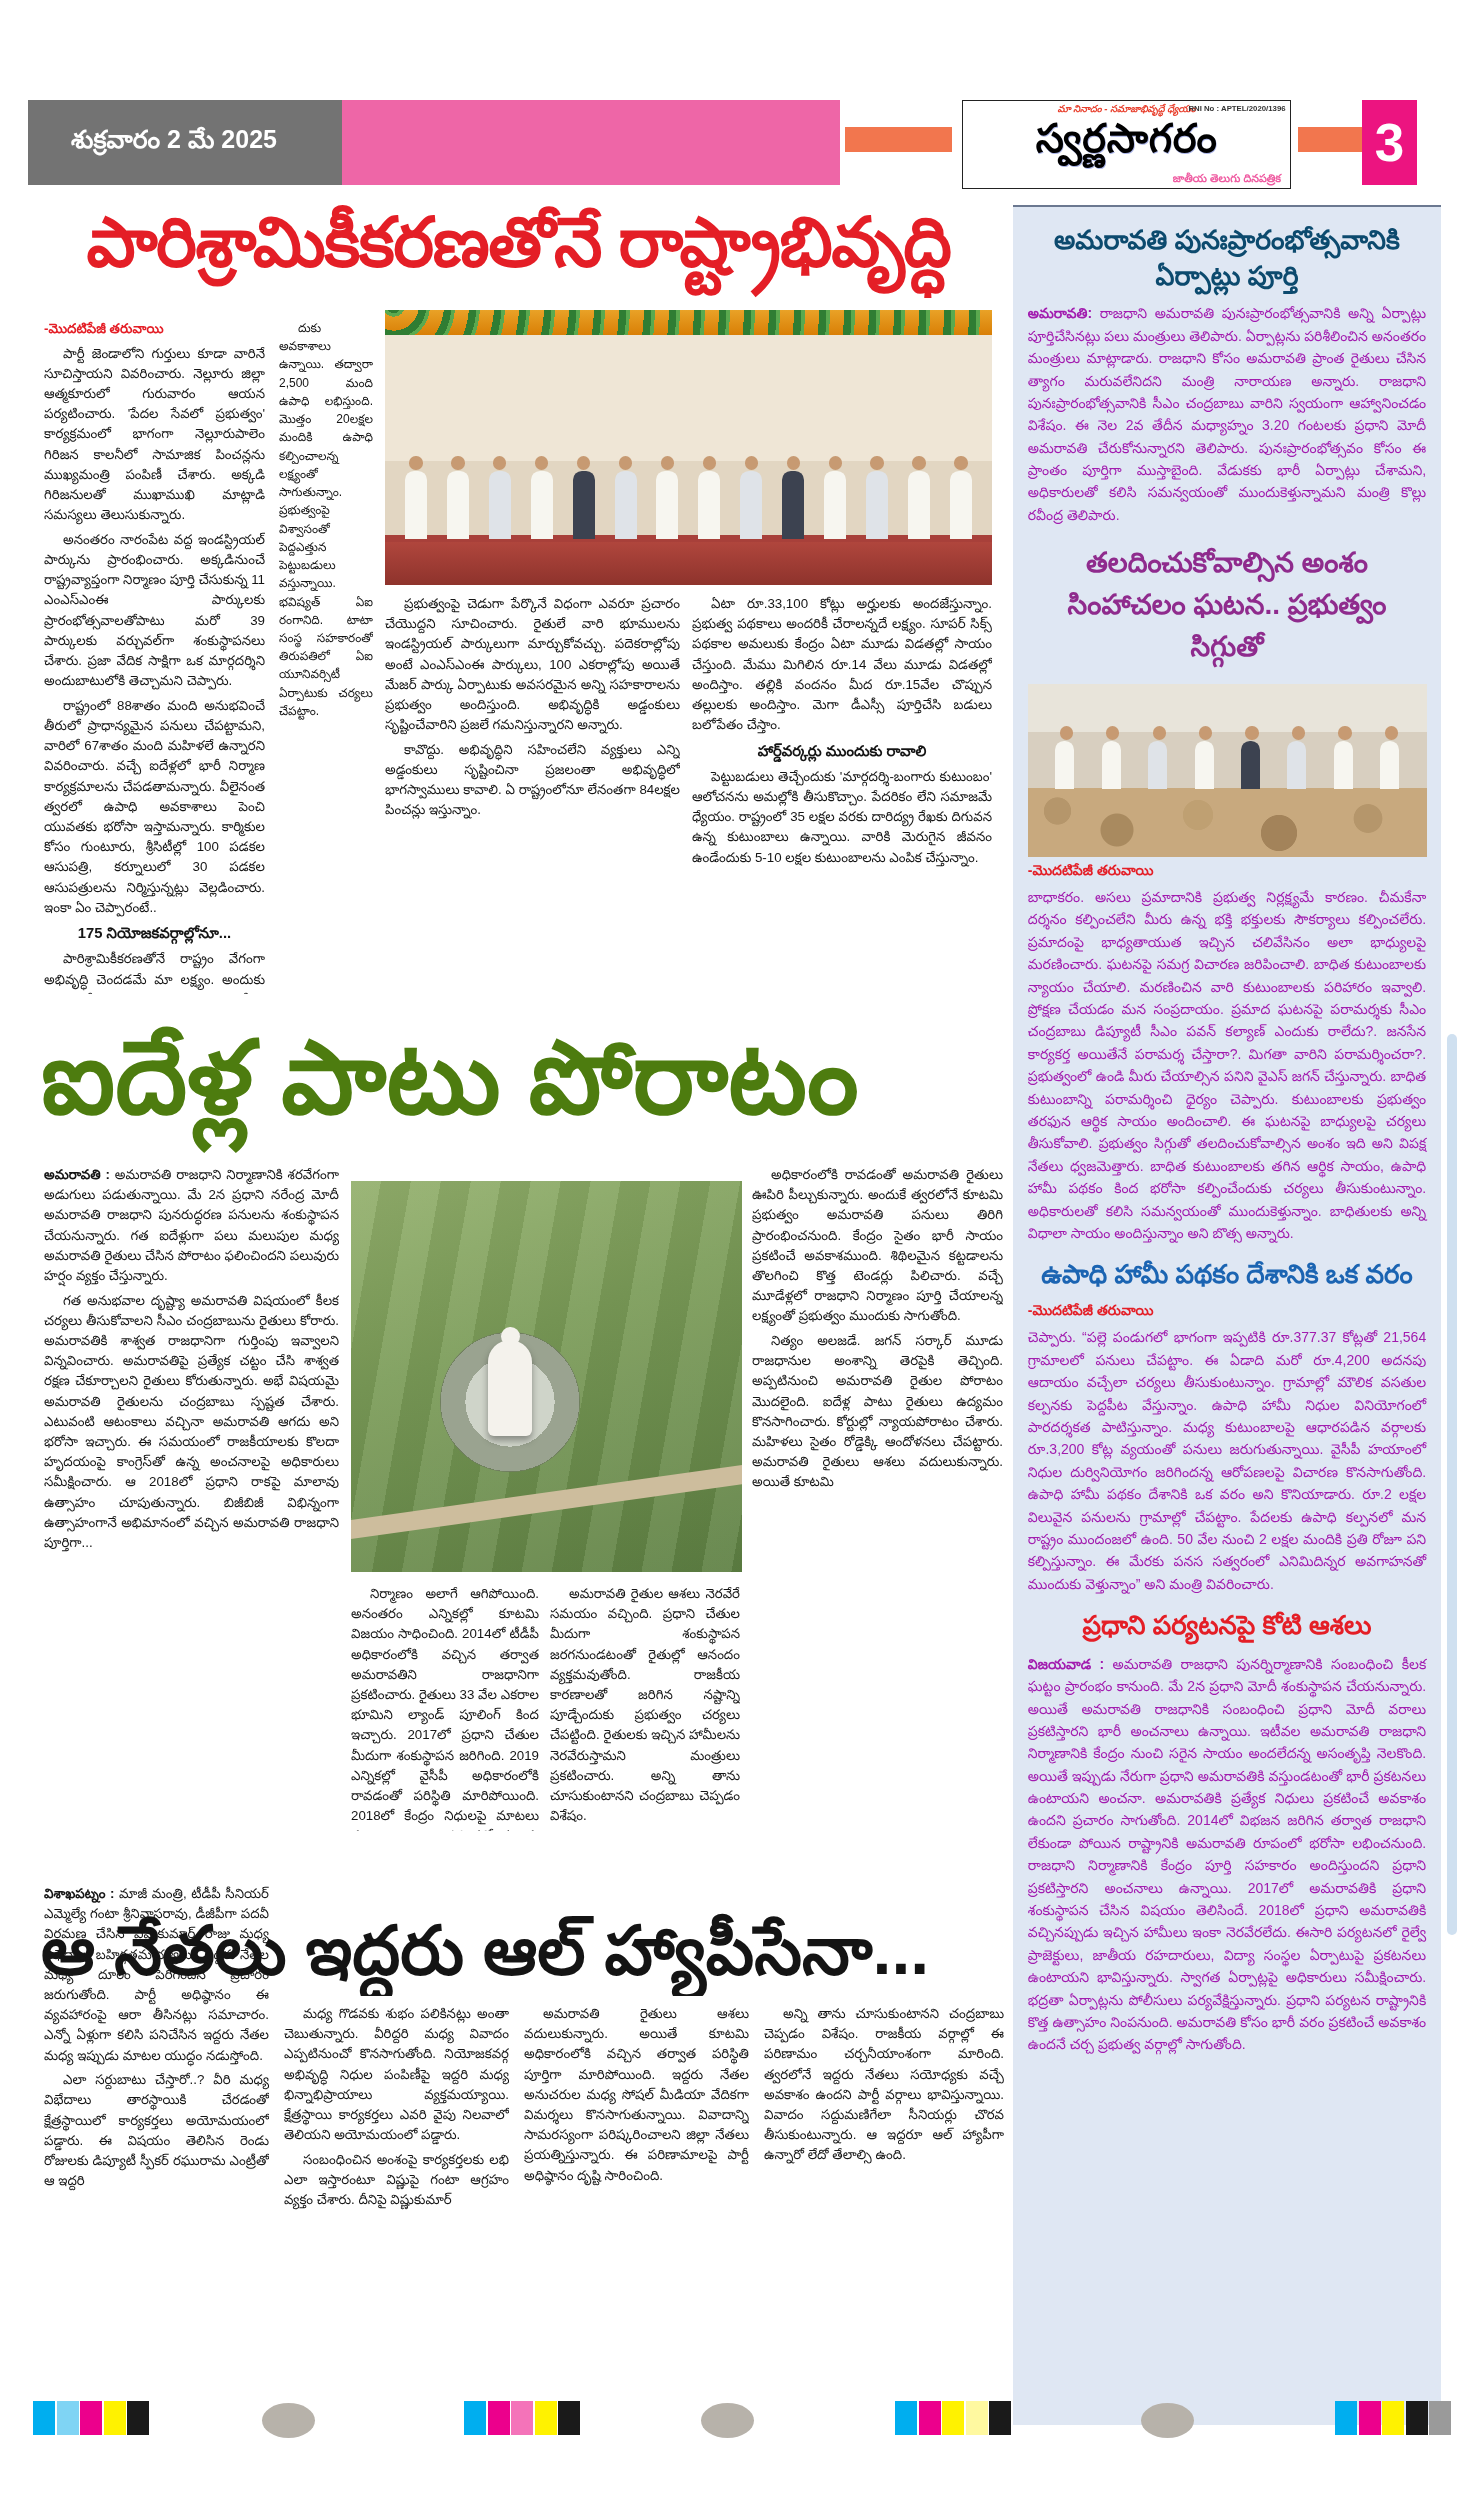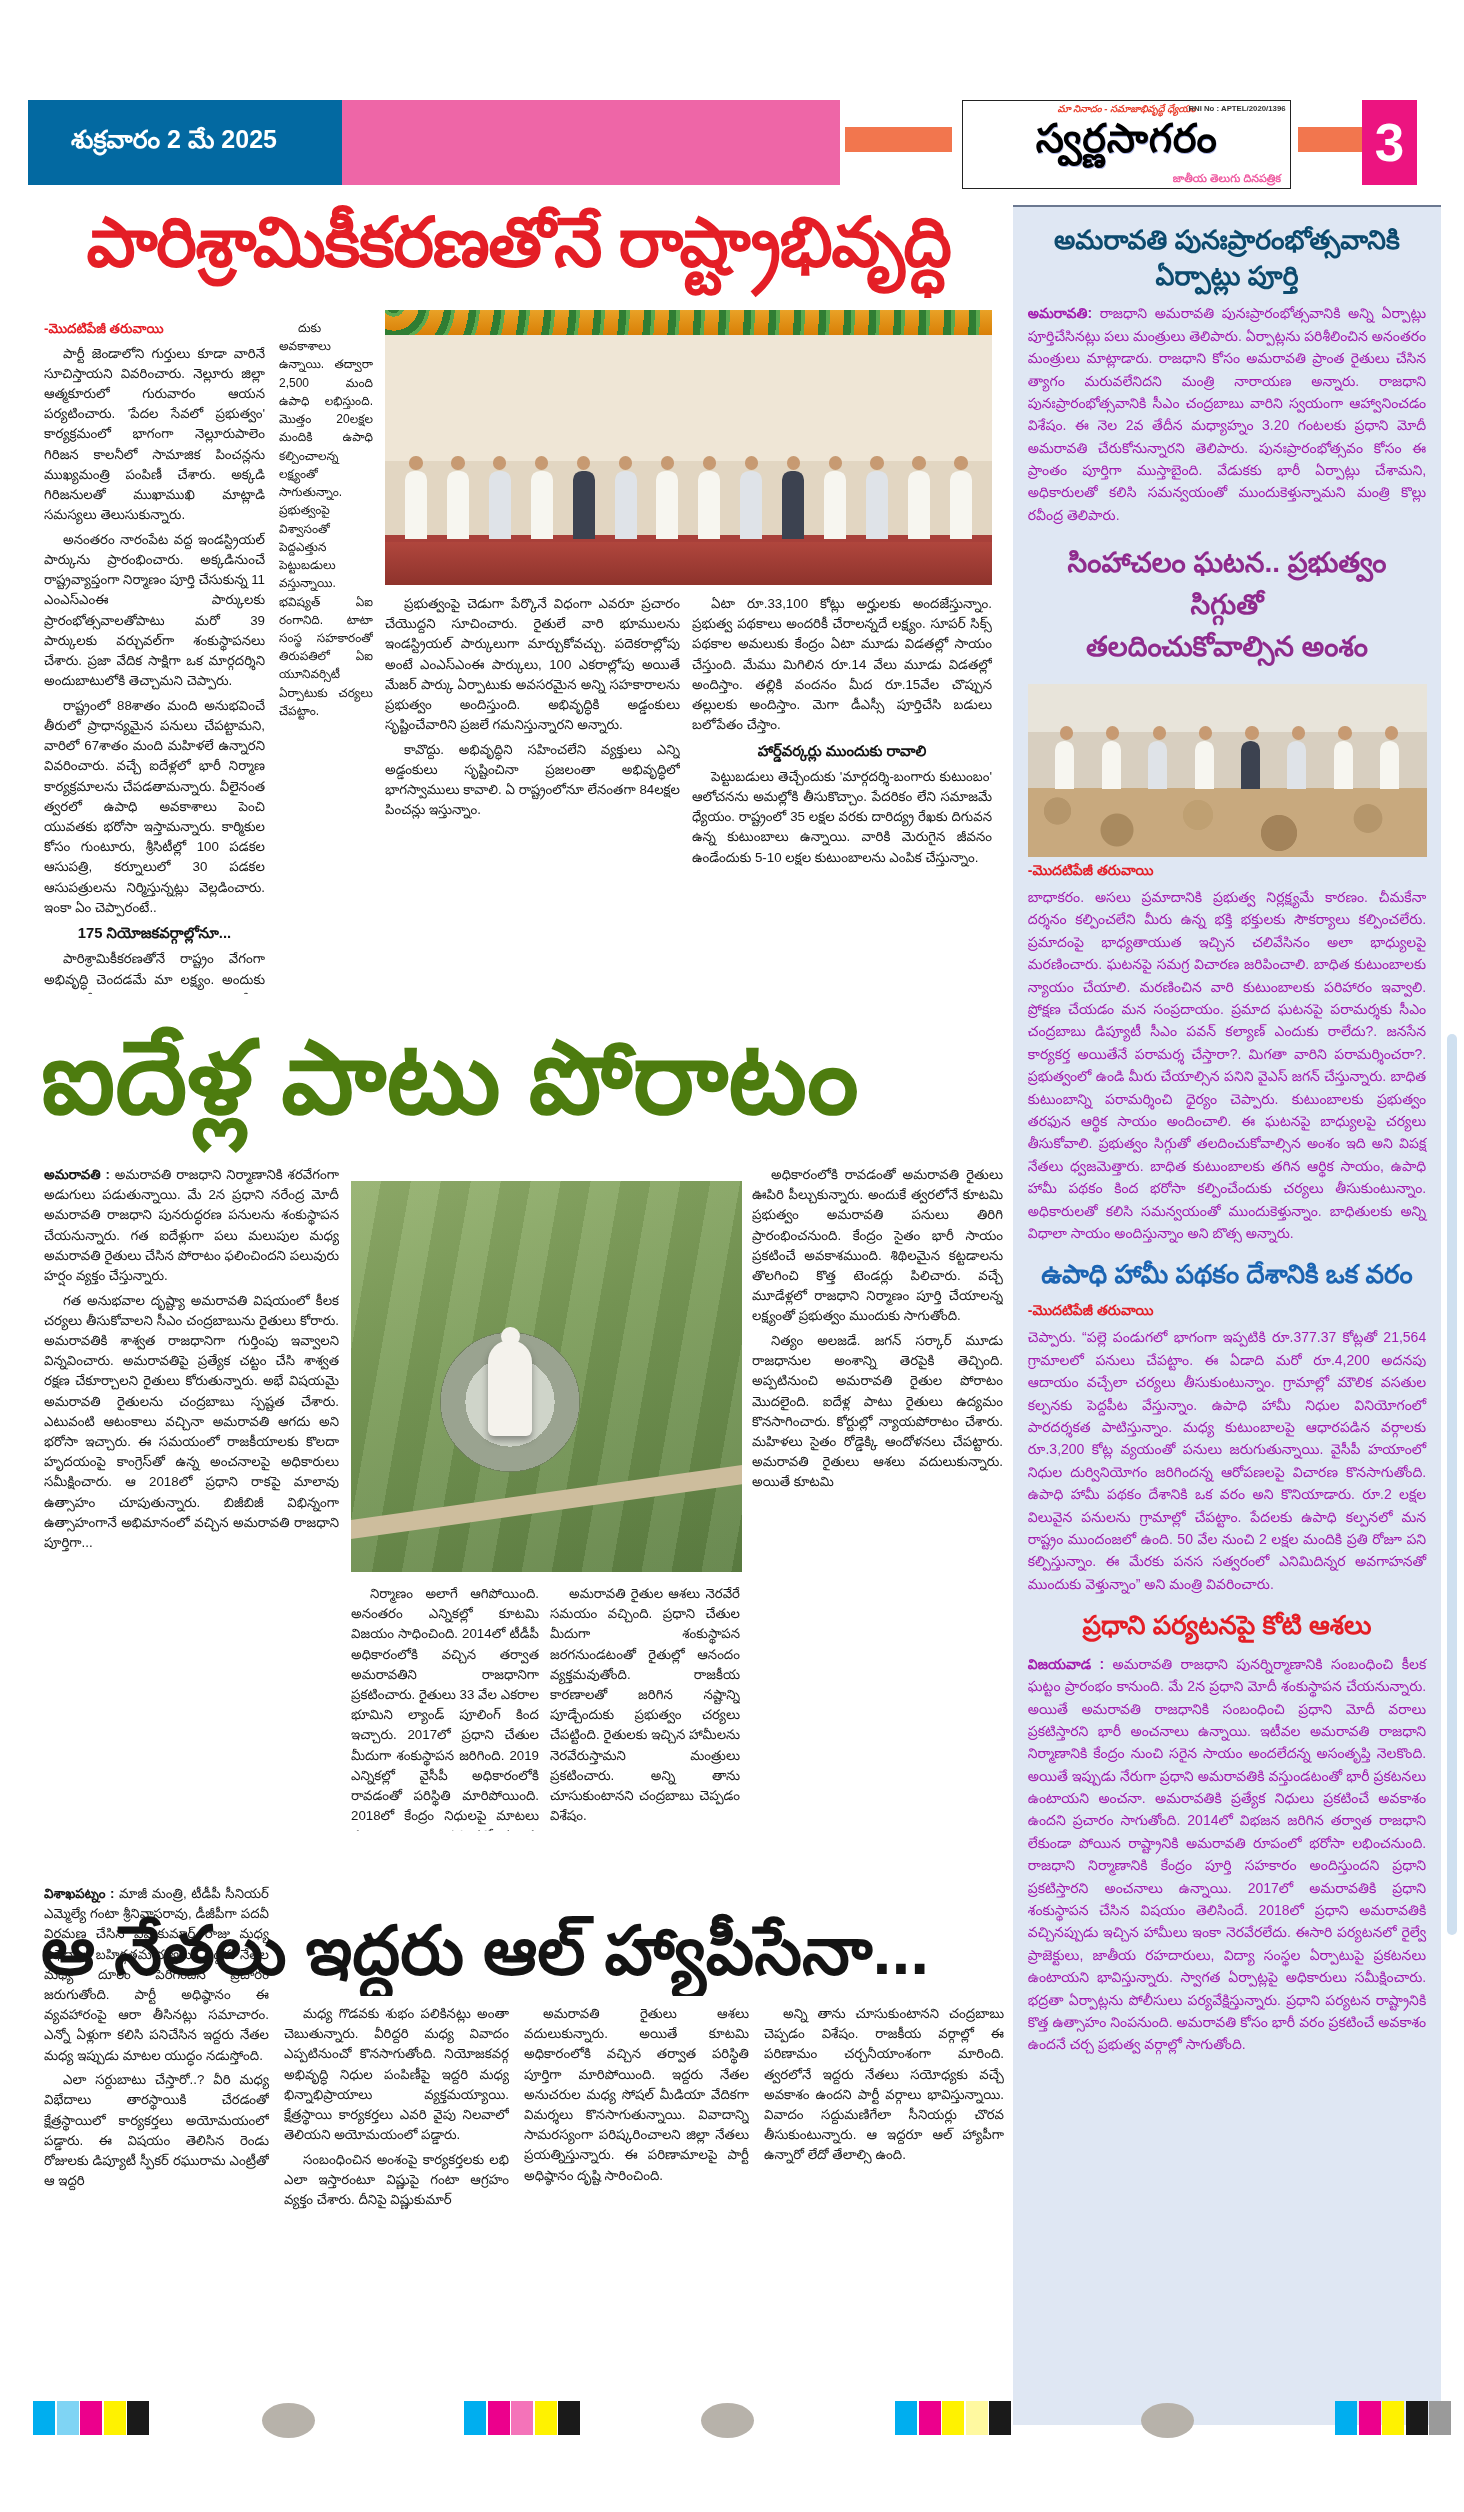--- a/index.html
+++ b/index.html
@@ -4,21 +4,21 @@
 <style>
   * { margin:0; padding:0; box-sizing:border-box; }
   html,body { background:#e8e8e8; }
   .page {
     position:relative; width:1465px; height:2512px; background:#ffffff;
     font-family:"Liberation Sans", sans-serif; color:#111; overflow:hidden;
     margin:0 auto;
   }
   
   .date-bar { position:absolute; left:28px; top:100px; width:812px; height:85px; display:flex; }
-  .date-bar .seg-dark { width:314px; height:100%; background:#0369a1; display:flex; align-items:center; }
+  .date-bar .seg-dark { width:314px; height:100%; background:#737373; display:flex; align-items:center; }
   .date-bar .seg-light { flex:1; height:100%; background:#ee66a7; }
   .date-text { color:#fff; font-weight:bold; font-size:25px; padding-left:43px; white-space:nowrap; }
   .dash { position:absolute; top:127px; height:25px; background:#f2764e; }
   .dash1 { left:845px; width:107px; }
   .dash2 { left:1298px; width:70px; }
   .masthead { position:absolute; left:962px; top:100px; width:329px; height:89px; background:#fff;
     border:1.5px solid #222; text-align:center; }
   .masthead .motto { font-size:9.6px; font-weight:bold; font-style:italic; color:#e8402e; margin-top:2.2px; }
   .masthead .rni { position:absolute; right:4.4px; top:3px; font-size:7.8px; color:#333; font-weight:bold; }
   .masthead .title { font-family:"DejaVu Serif", serif; font-size:40px; font-weight:bold; color:#000000;
@@ -234,22 +234,22 @@
       </div>
   </div>
 
   <div class="sidebar">
     <div class="sb-headline">అమరావతి పునఃప్రారంభోత్సవానికి ఏర్పాట్లు పూర్తి</div>
     <div class="sb-body">
       <p><b>అమరావతి:</b> <span>రాజధాని అమరావతి పునఃప్రారంభోత్సవానికి అన్ని ఏర్పాట్లు పూర్తిచేసినట్లు పలు మంత్రులు తెలిపారు. ఏర్పాట్లను పరిశీలించిన అనంతరం మంత్రులు మాట్లాడారు. రాజధాని కోసం అమరావతి ప్రాంత రైతులు చేసిన త్యాగం మరువలేనిదని మంత్రి నారాయణ అన్నారు. రాజధాని పునఃప్రారంభోత్సవానికి సీఎం చంద్రబాబు వారిని స్వయంగా ఆహ్వానించడం విశేషం. ఈ నెల 2వ తేదీన మధ్యాహ్నం 3.20 గంటలకు ప్రధాని మోదీ అమరావతి చేరుకోనున్నారని తెలిపారు. పునఃప్రారంభోత్సవం కోసం ఈ ప్రాంతం పూర్తిగా ముస్తాబైంది. వేడుకకు భారీ ఏర్పాట్లు చేశామని, అధికారులతో కలిసి సమన్వయంతో ముందుకెళ్తున్నామని మంత్రి కొల్లు రవీంద్ర తెలిపారు.</span></p>
     </div>
 
     <div class="sb-subhead">
+      <div>తలదించుకోవాల్సిన అంశం</div>
       <div>సింహాచలం ఘటన.. ప్రభుత్వం సిగ్గుతో</div>
-      <div>తలదించుకోవాల్సిన అంశం</div>
     </div>
 
     <div class="photo photo-sidebar" title="నిర్మాణ స్థలంలో పర్యటిస్తున్న మంత్రుల బృందం">
       <div class="people-row">
         <div class="person"></div>
         <div class="person"></div>
         <div class="person"></div>
         <div class="person"></div>
         <div class="person"></div>
         <div class="person"></div>

